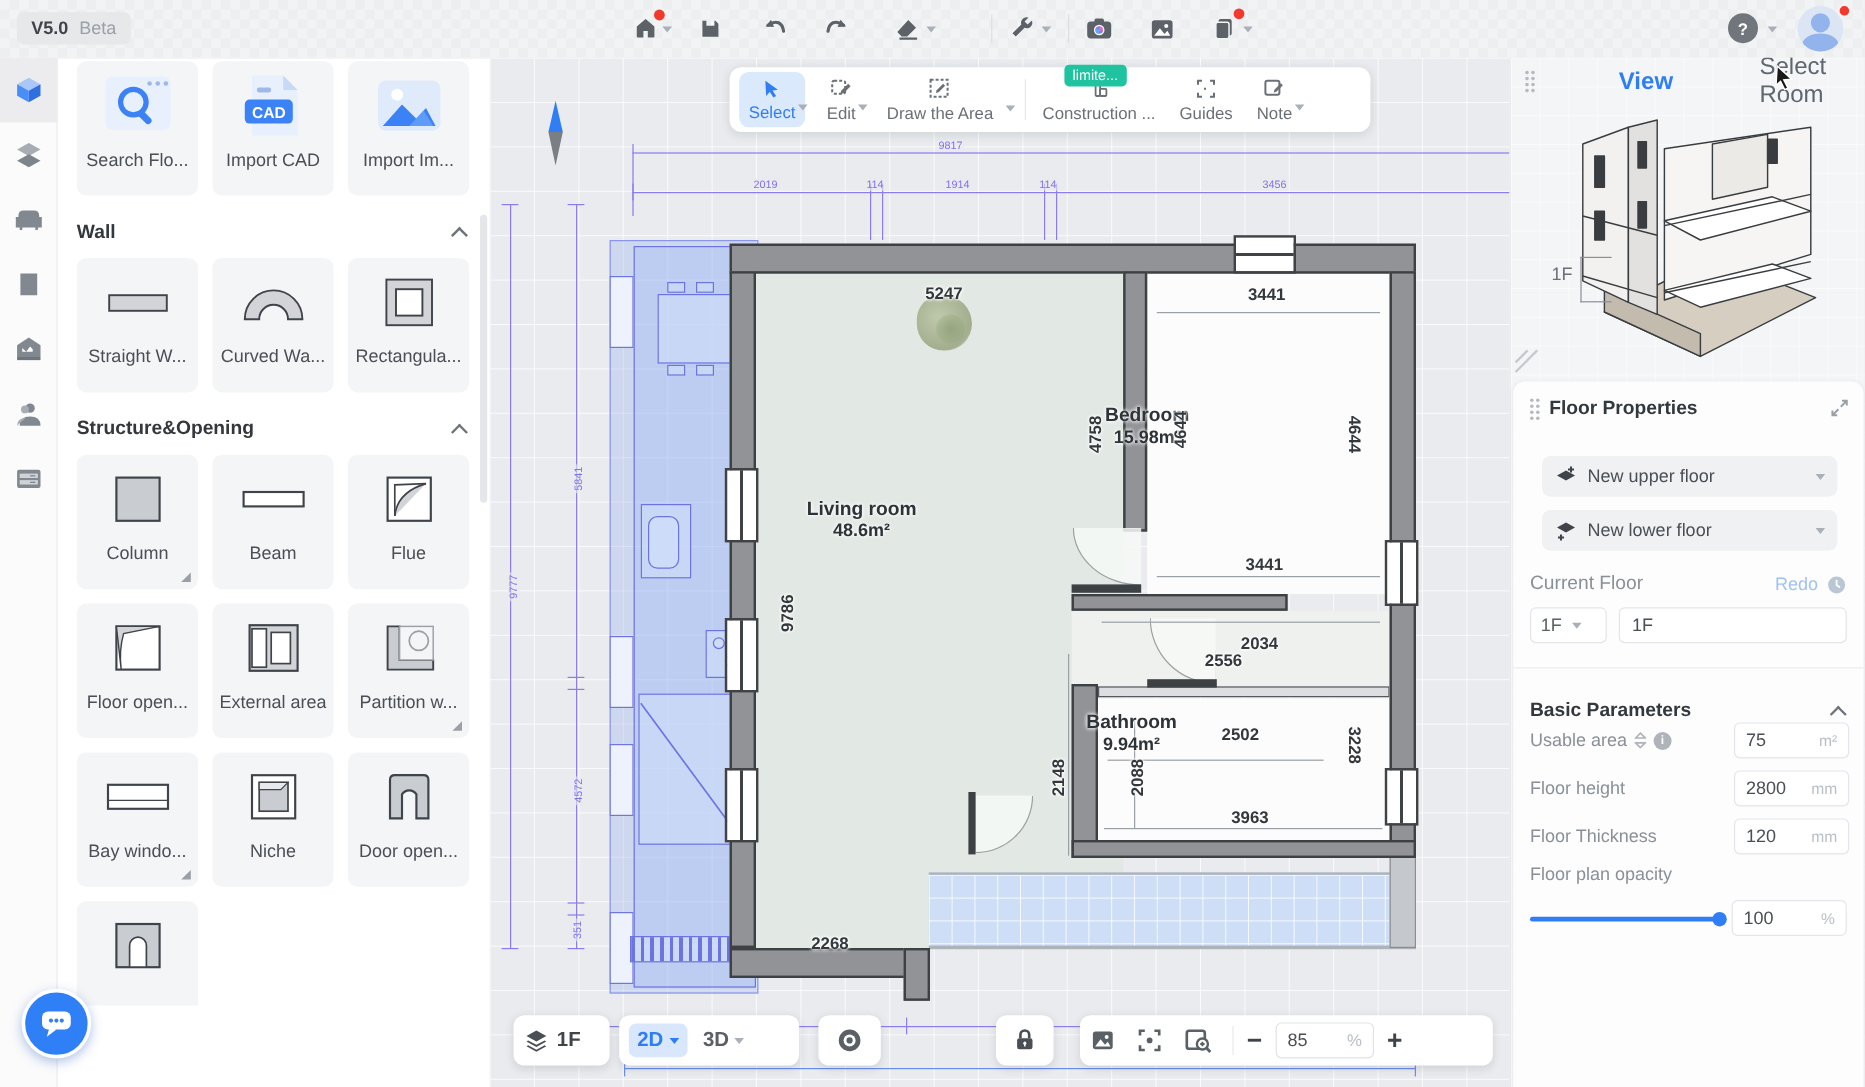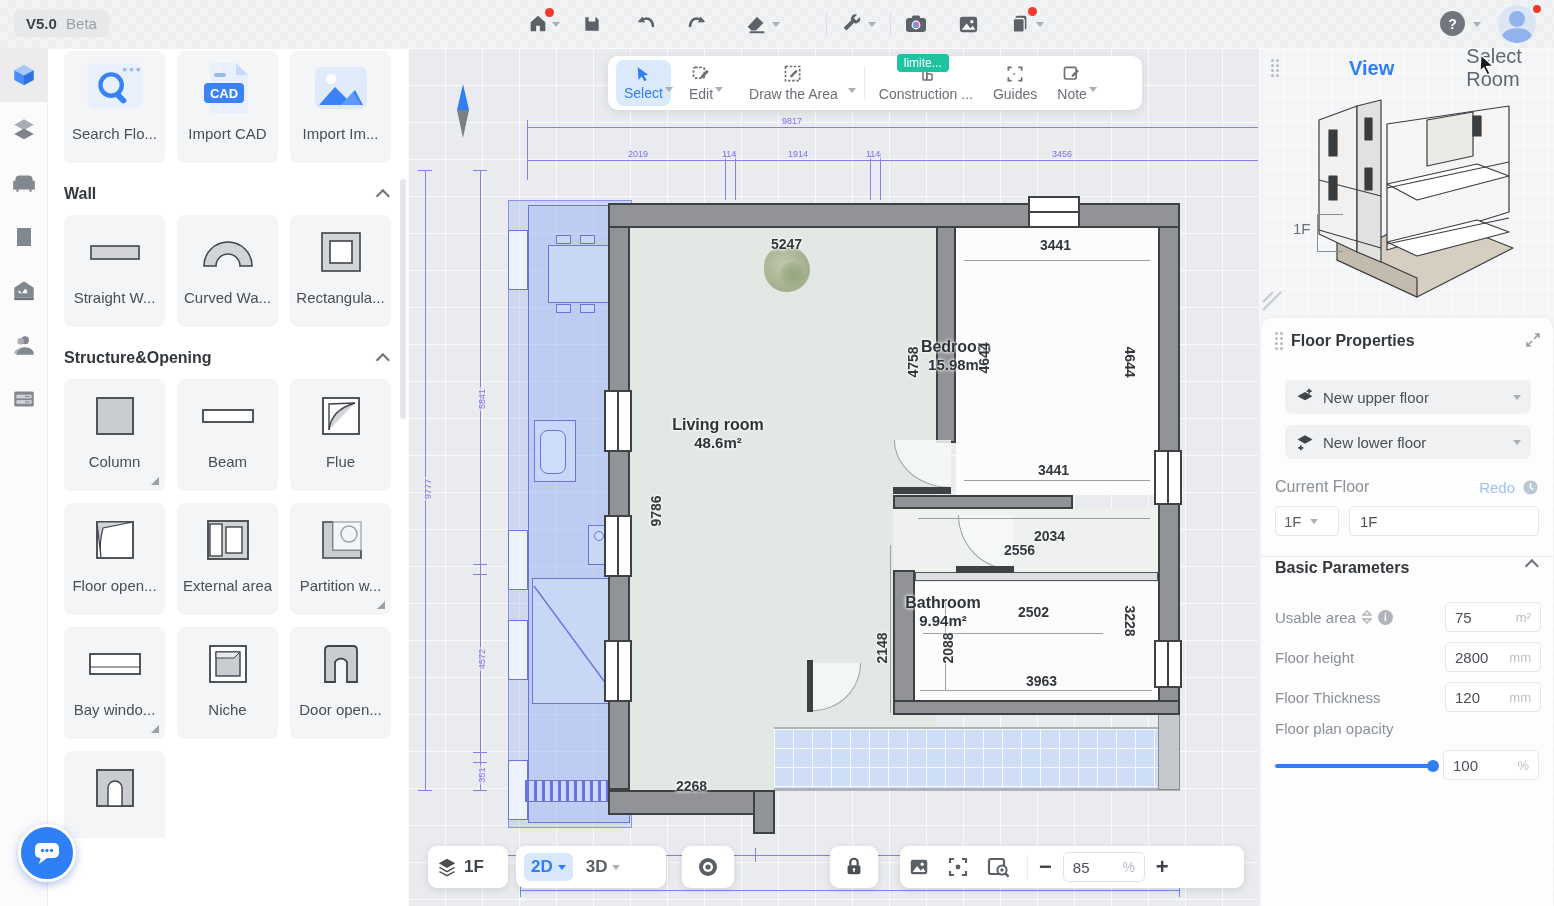--- a/index.html
+++ b/index.html
@@ -616,21 +616,21 @@
         <span class="ct-caret caret"></span>
       </div>
       <div class="ct-item" style="margin-left:10px">
         <svg width="20" height="20" viewBox="0 0 24 24">
             <rect x="3" y="4" width="13" height="13" rx="2" fill="none" stroke="#6a7076" stroke-width="2" stroke-dasharray="3 2"></rect>
             <path fill="#6a7076" d="M12 14 19 7l2.4 2.4-7 7-3.2.8z"></path>
           </svg>
         <span class="lbl">Edit</span>
         <span class="ct-caret caret"></span>
       </div>
-      <div class="ct-item" style="margin-left:20px">
+      <div class="ct-item" style="margin-left:10px">
         <svg width="20" height="20" viewBox="0 0 24 24">
             <rect x="3" y="3" width="17" height="17" fill="none" stroke="#6a7076" stroke-width="2" stroke-dasharray="3 2"></rect>
             <path fill="#6a7076" d="M9 13.5 15.5 7l2 2-6.5 6.5-2.6.6z"></path>
           </svg>
         <span class="lbl">Draw the Area</span>
       </div>
       <span class="caret" style="margin:14px 2px 0 2px"></span>
       <div class="ct-sep"></div>
       <div class="ct-item">
         <span class="badge-green">limite...</span>
@@ -819,21 +819,21 @@
       </div>
 
       <div class="sel-box" style="left:14px; top:188px; width:64px">
         <span style="font-size:15px; color:#5a6065; margin-right:8px">1F</span>
         <span class="caret"></span>
       </div>
       <input class="inp abs" style="left: 88px; top: 188px; width: 190px; height: 30px;" value="1F">
 
       <div class="divider" style="top:238px"></div>
 
-      <div class="abs" style="left:14px; top:241px; width:264px; display:flex; align-items:flex-start">
+      <div class="abs" style="left:14px; top:266px; width:264px; display:flex; align-items:center">
         <span style="font-size:16px; font-weight:bold; color:#33383d">Basic Parameters</span>
         <span class="chev-up" style="margin-left:auto"></span>
       </div>
 
       <div class="param-row" style="top:284px">
         <span class="lb">
           <span>Usable area</span>
           <svg width="10" height="14" viewBox="0 0 10 14">
               <path d="M5 1 9 5H1z" fill="none" stroke="#aeb4ba" stroke-width="1.4"></path>
               <path d="M5 13 1 9h8z" fill="none" stroke="#aeb4ba" stroke-width="1.4"></path>

